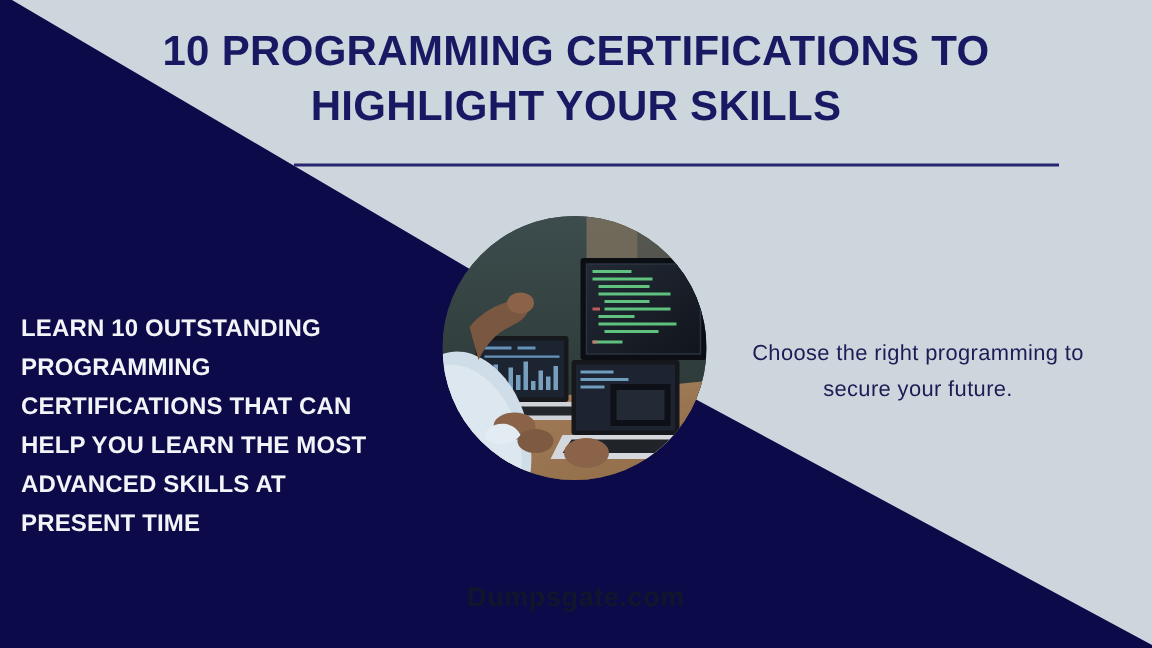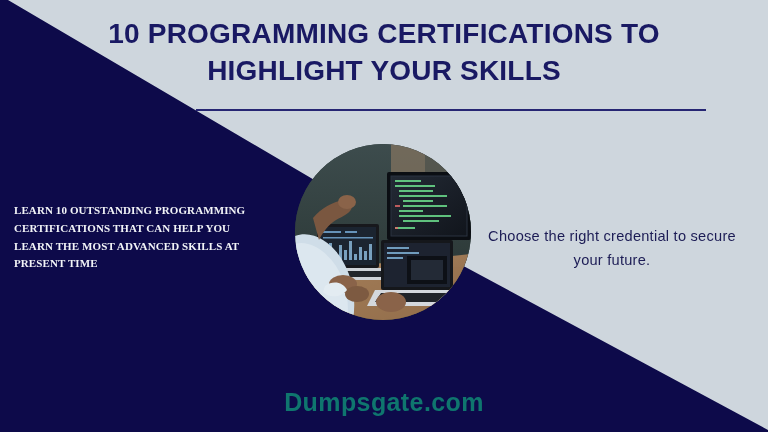--- a/index.html
+++ b/index.html
@@ -70,22 +70,22 @@
   }
 
   
   .left-copy {
     position: absolute;
     left: 14px;
     top: 191px;
     width: 248px;
     z-index: 4;
     color: #f2f4f7;
-    font-family: Liberation Serif, serif;
-    font-size: 11px;
+    font-family: Liberation Sans, sans-serif;
+    font-size: 16px;
     font-weight: 700;
     line-height: 1.62;
     letter-spacing: 0.1px;
     text-transform: uppercase;
     text-align: left;
   }
 
   
   .right-copy {
     position: absolute;
@@ -121,42 +121,42 @@
   }
 
   
   .footer-brand {
     position: absolute;
     left: 0;
     top: 388px;
     width: 768px;
     z-index: 6;
     text-align: center;
-    color: #0f766e;
-    font-family: "Liberation Sans", sans-serif;
-    font-size: 25px;
+    color: #0f172a;
+    font-family: "Liberation Sans", sans-serif;
+    font-size: 18px;
     font-weight: 700;
     letter-spacing: 0.4px;
   }
 </style>
 </head>
 <body>
 
 <div id="poster">
 
   <div class="navy-shape"></div>
 
   <div class="header">
     <h1 class="title">10 Programming Certifications to Highlight Your Skills</h1>
   </div>
   <div class="title-rule"></div>
 
   <p class="left-copy">Learn 10 outstanding programming certifications that can help you learn the most advanced skills  at present time</p>
 
-  <p class="right-copy">Choose the right credential to secure your future.</p>
+  <p class="right-copy">Choose the right programming to secure your future.</p>
 
   <div class="photo-circle">
     <svg viewBox="0 0 176 176" xmlns="http://www.w3.org/2000/svg" aria-hidden="true">
       <defs>
         <linearGradient id="wallGrad" x1="0" y1="0" x2="0" y2="1">
           <stop offset="0%" stop-color="#3d4c4d"></stop>
           <stop offset="100%" stop-color="#26322f"></stop>
         </linearGradient>
         <linearGradient id="deskGrad" x1="0" y1="0" x2="1" y2="1">
           <stop offset="0%" stop-color="#b08a63"></stop>

